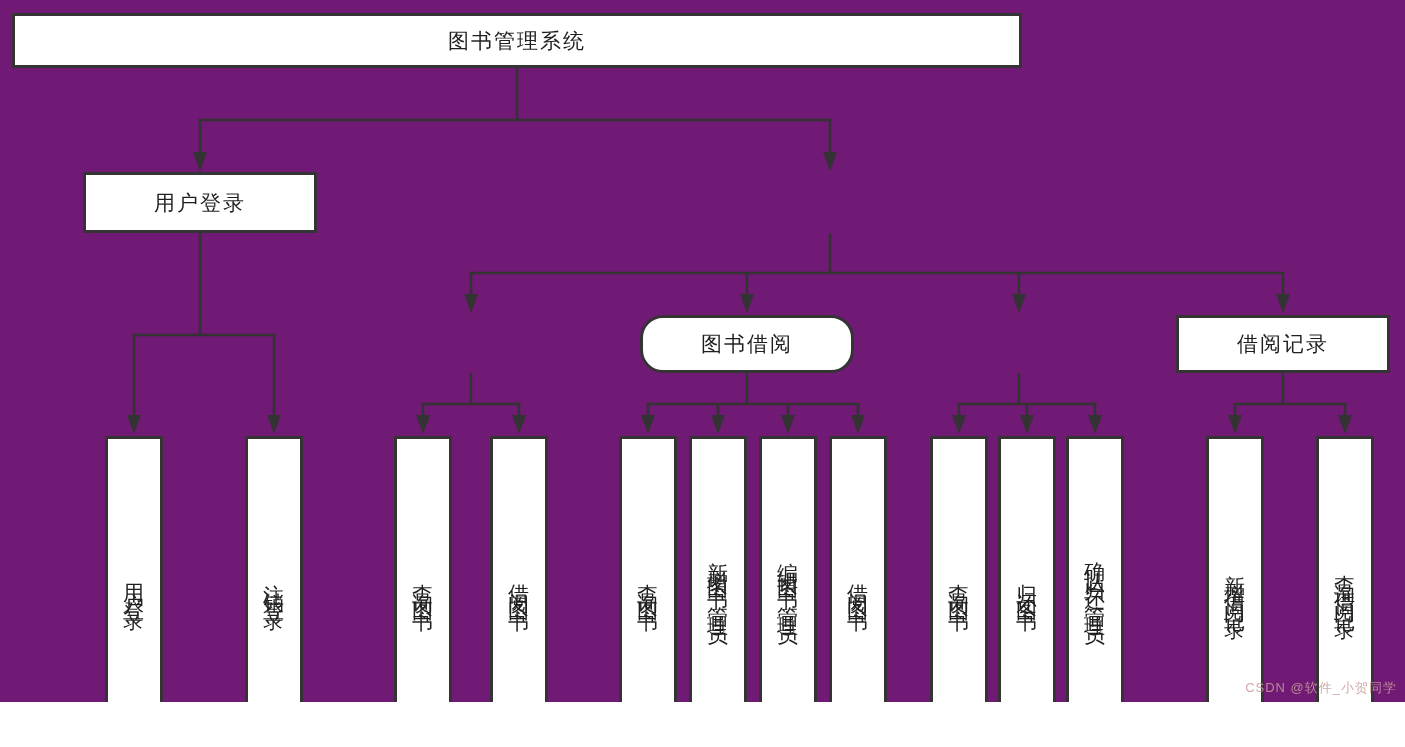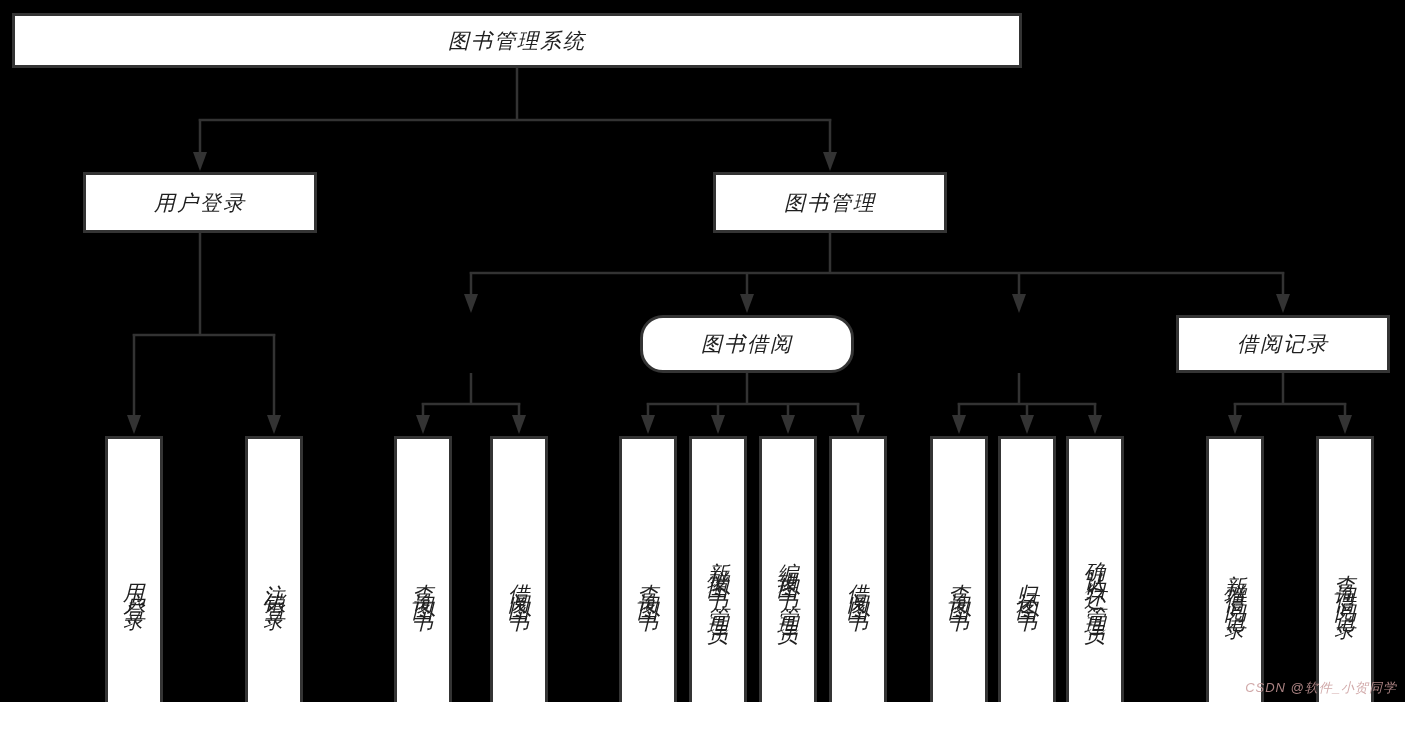--- a/index.html
+++ b/index.html
@@ -1,23 +1,22 @@
 <!DOCTYPE html>
 <html><head>
 <meta charset="utf-8">
 <style>
   html, body { margin: 0; padding: 0; background: #ffffff; }
   body { font-family: "Liberation Sans", sans-serif; color: #222; }
   #canvas {
     position: relative;
     width: 1405px;
     height: 702px;
-    background: #000000;
+    background: #701a75;
     overflow: hidden;
-    font-style: italic;
   }
   #wires { position: absolute; left: 0; top: 0; width: 1405px; height: 747px; }
   .node {
     position: absolute;
     background: #ffffff;
     border: 3px solid #343434;
     box-sizing: border-box;
     display: flex;
     align-items: center;
     justify-content: center;
@@ -115,23 +114,20 @@
     </g>
   </svg>
 
   <div class="node hnode root">
     <span>图书管理系统</span>
   </div>
 
   <div class="node hnode" style="left:83px; top:172px; width:234px; height:61px;">
     <span>用户登录</span>
   </div>
-  <div class="node hnode" style="left:713px; top:172px; width:234px; height:61px;">
-    <span>图书管理</span>
-  </div>
 
   <div class="node hnode" style="left:640px; top:315px; width:214px; height:58px;border-radius:23px;">
     <span>图书借阅</span>
   </div>
   <div class="node hnode" style="left:1176px; top:315px; width:214px; height:58px;">
     <span>借阅记录</span>
   </div>
 
   <div class="node leaf" style="left:105px;">
     <span>用户登录</span>

